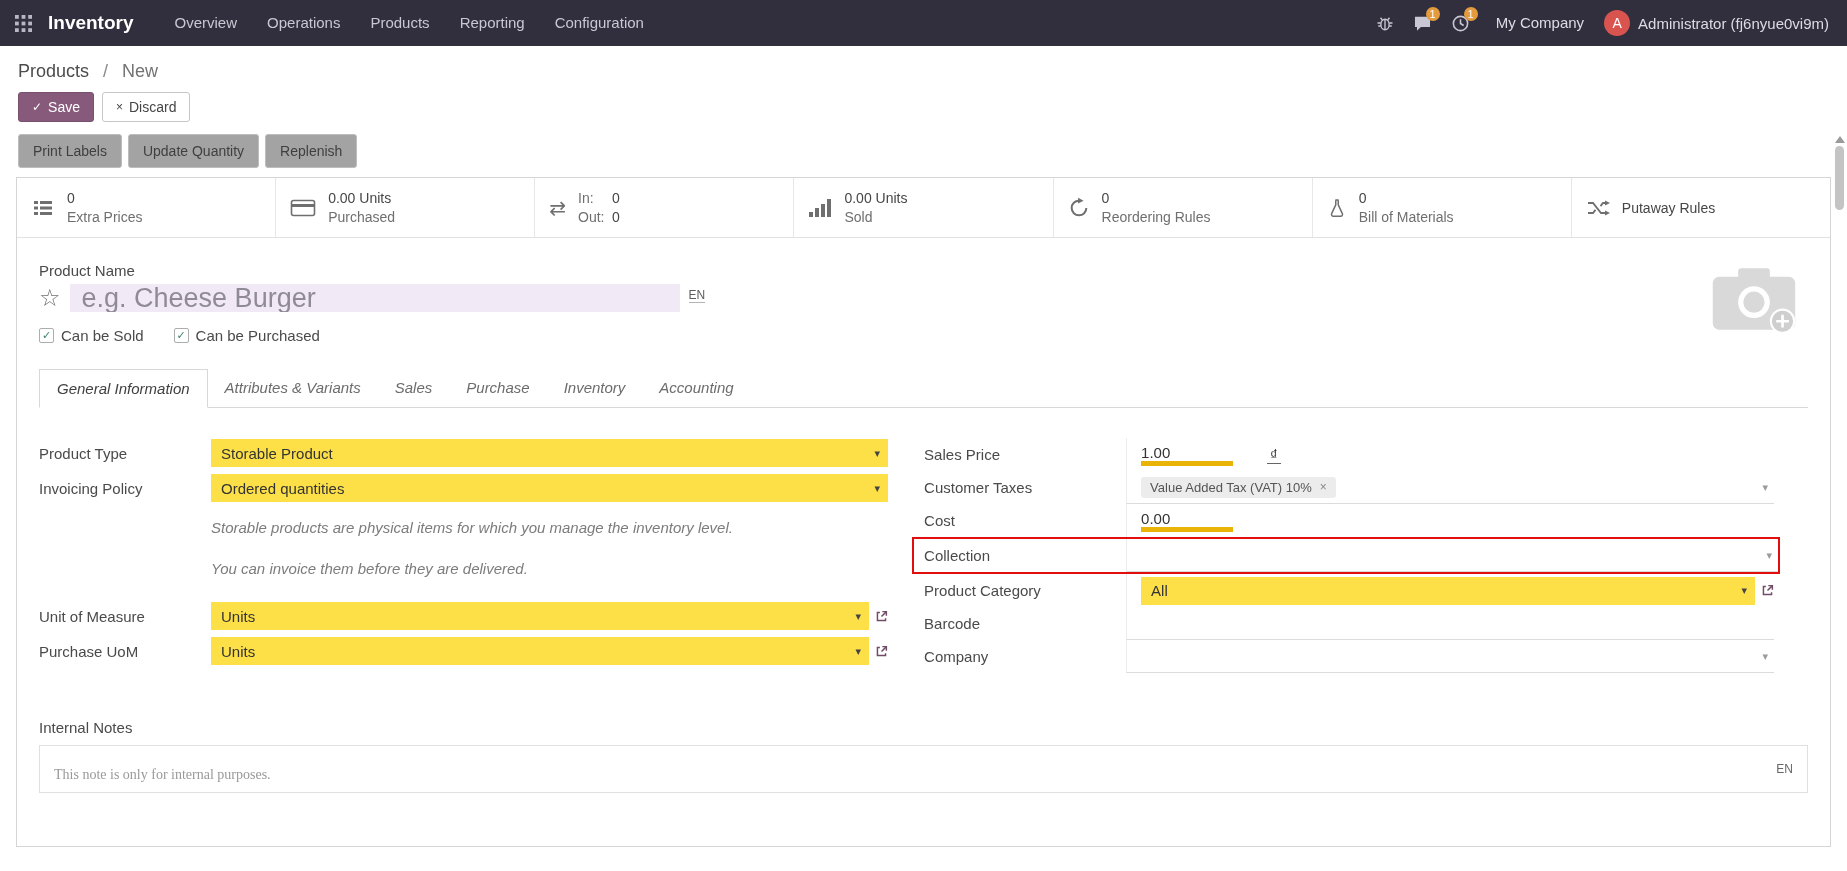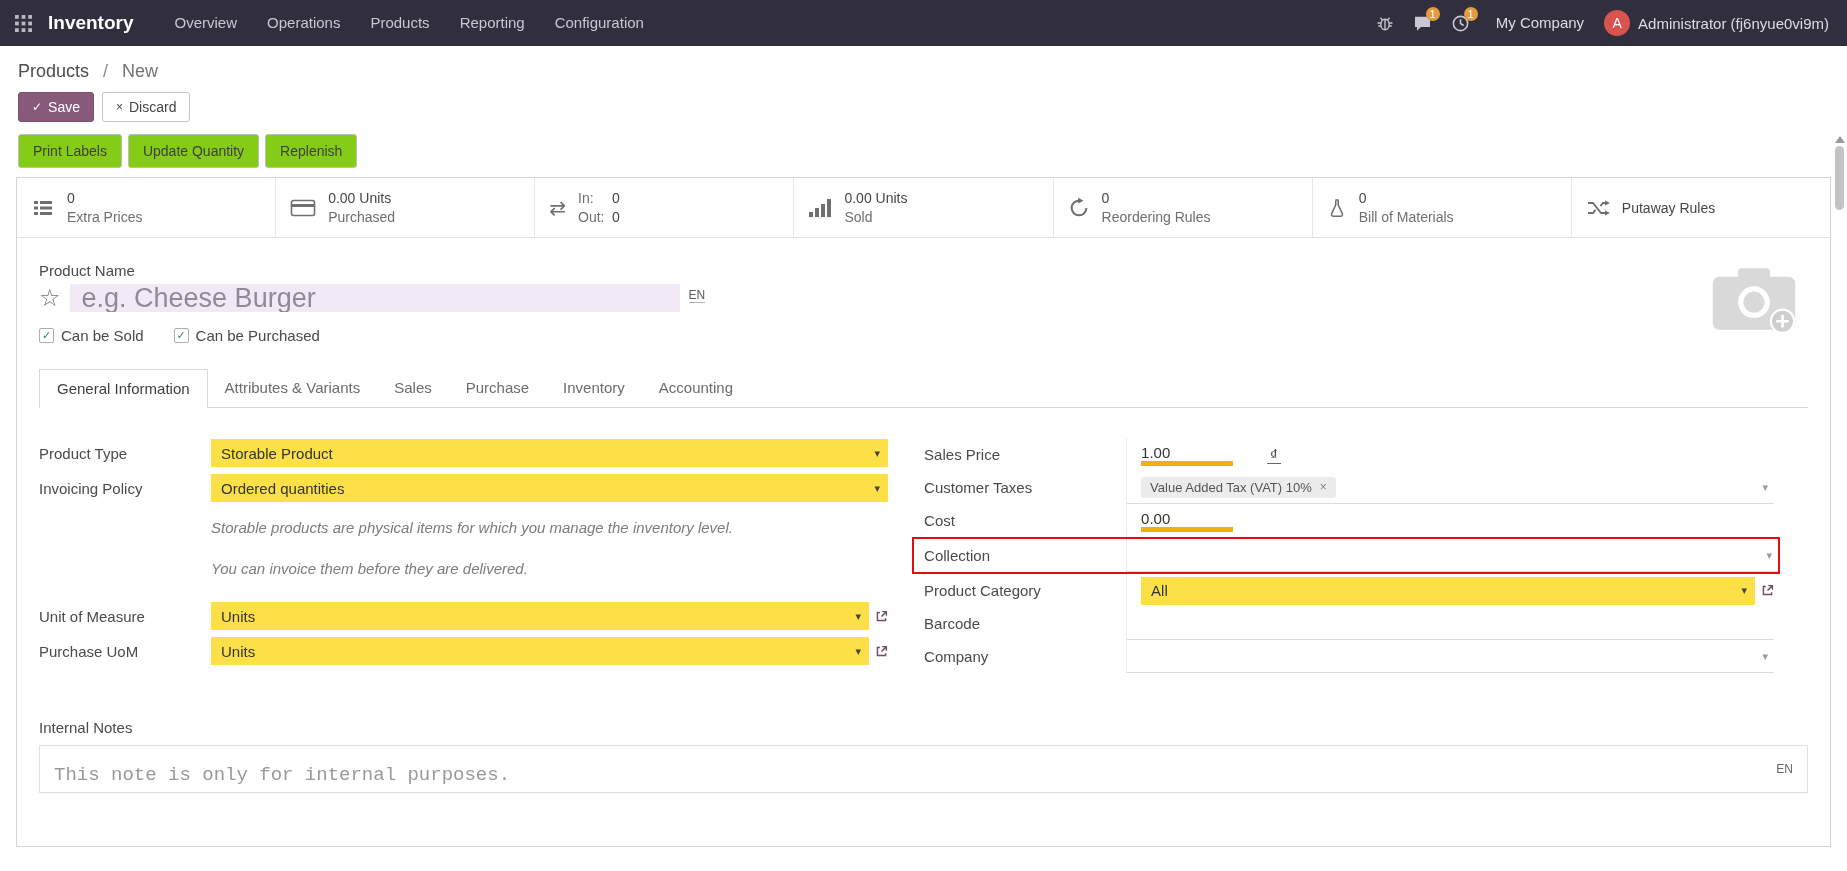--- a/index.html
+++ b/index.html
@@ -25,21 +25,21 @@
   .breadcrumb-row { padding:15px 18px 6px; font-size:18px; }
   .bc-root { color:#4c4c4c; cursor:pointer; }
   .bc-sep { color:#8a8a8a; margin:0 9px; }
   .bc-current { color:#737373; }
   .action-row { padding:4px 18px 12px; display:flex; gap:8px; }
   .btn { font-size:14px; padding:6px 13px; border-radius:3px; cursor:pointer; border:1px solid transparent; font-family:inherit; display:flex; align-items:center; gap:6px; }
   .btn-save { background:#875A7B; border-color:#79506e; color:#fff; }
   .btn-discard { background:#fff; border-color:#c6c6c6; color:#454545; }
   .btn .glyph { font-size:12px; }
   .statusbar { padding:0 18px; display:flex; gap:6px; margin-bottom:9px; }
-  .sb-btn { background:#84cc16; border:1px solid #bdbdbd; border-radius:3px; padding:8px 14px; font-size:14px; color:#3f3f3f; cursor:pointer; font-family:inherit; }
+  .sb-btn { background:#a3a3a3; border:1px solid #bdbdbd; border-radius:3px; padding:8px 14px; font-size:14px; color:#3f3f3f; cursor:pointer; font-family:inherit; }
   
   .sheet { margin:0 16px; border:1px solid #d5d5d5; background:#fff; height:670px; position:relative; }
   .stat-row { display:flex; border-bottom:1px solid #e2e2e2; height:60px; }
   .stat-btn { flex:1 1 0; display:flex; align-items:center; gap:12px; padding:0 14px; border-right:1px solid #e7e7e7; cursor:pointer; }
   .stat-btn:last-child { border-right:none; }
   .stat-icon { flex:0 0 auto; color:#6f6f6f; font-size:20px; display:flex; align-items:center; }
   .stat-text { display:flex; flex-direction:column; font-size:14px; line-height:1.3; }
   .stat-value { color:#464646; }
   .stat-label { color:#6f6f6f; }
   .stat-single { font-size:14px; color:#464646; }
@@ -55,21 +55,21 @@
   .pn-input::placeholder { color:#8f8b96; }
   .lang-badge { font-size:12px; color:#5c5c5c; align-self:flex-start; margin-top:4px; cursor:pointer; border-bottom:1px solid #b5b5b5; }
   .cam-placeholder { position:absolute; top:84px; right:28px; cursor:pointer; }
   
   .cb-row { display:flex; gap:30px; margin-top:15px; align-items:center; }
   .cb { display:flex; gap:7px; align-items:center; cursor:pointer; }
   .cb-box { width:15px; height:15px; border:1px solid #adadad; border-radius:2px; background:#fff; display:flex; align-items:center; justify-content:center; font-size:11px; color:#38806f; }
   .cb-label { font-size:15px; color:#4a4a4a; }
   
   .tabs { display:flex; margin-top:24px; border-bottom:1px solid #d8d8d8; }
-  .tab { padding:10px 17px; font-size:15px; color:#6c6c6c; cursor:pointer; position:relative; top:1px; }
+  .tab { padding:10px 17px; font-size:15px; color:#6c6c6c; cursor:pointer; position:relative; top:1px;font-style:italic; }
   .tab.active { background:#fff; border:1px solid #d8d8d8; border-bottom-color:#fff; color:#404040; }
   
   .form-grid { display:flex; gap:36px; padding-top:30px; }
   .col-left { width:48%; }
   .col-right { flex:1; padding-right:34px; }
   .frow { display:flex; align-items:center; min-height:30px; margin-bottom:5px; }
   .flabel { flex:0 0 172px; font-size:15px; color:#4a4a4a; }
   .sel { flex:1; background:#fde047; height:28px; display:flex; align-items:center; padding:0 26px 0 10px; font-size:15px; color:#333; position:relative; cursor:pointer; }
   .sel .caret { position:absolute; right:8px; font-size:11px; color:#444; }
   .ext-link { margin-left:6px; cursor:pointer; display:flex; }
@@ -83,21 +83,21 @@
   .num { width:92px; border-bottom:5px solid #eab308; }
   .currency { margin-left:34px; border-bottom:1px solid #666; padding:0 3px; }
   .tag { background:#ececec; border-radius:3px; padding:3px 9px; font-size:13px; color:#555; display:flex; align-items:center; gap:8px; }
   .tag-x { font-size:12px; color:#888; cursor:pointer; line-height:1; }
   .caret-end { position:absolute; right:6px; font-size:11px; color:#9b9b9b; cursor:pointer; }
   .rrow.collection { border:2px solid #e20d0d; margin-left:-12px; padding-left:10px; margin-right:-6px; min-height:37px; }
   .cat-sel { flex:1; }
   
   .notes-label { margin-top:46px; font-size:15px; color:#4a4a4a; }
   .notes-box { margin-top:9px; border:1px solid #e0e0e0; height:48px; display:flex; align-items:center; padding:0 14px; }
-  .notes-input { flex:1; border:none; outline:none; font-size:19px; color:#333; font-family:Liberation Mono, monospace; background:transparent;margin-top:11px; }
+  .notes-input { flex:1; border:none; outline:none; font-size:14px; color:#333; font-family:Liberation Serif, serif; background:transparent;margin-top:11px; }
   .notes-input::placeholder { color:#999; }
   .notes-lang { font-size:12px; color:#666; cursor:pointer; }
   
   .scrollbar { position:absolute; top:136px; right:2px; width:11px; bottom:4px; }
   .scroll-up { width:0; height:0; border-left:5px solid transparent; border-right:5px solid transparent; border-bottom:7px solid #9a9a9a; margin:0 auto 3px; }
   .scroll-thumb { width:9px; height:64px; background:#c4c4c4; border-radius:5px; margin:0 auto; cursor:pointer; }
 </style>
 </head>
 <body>
 

